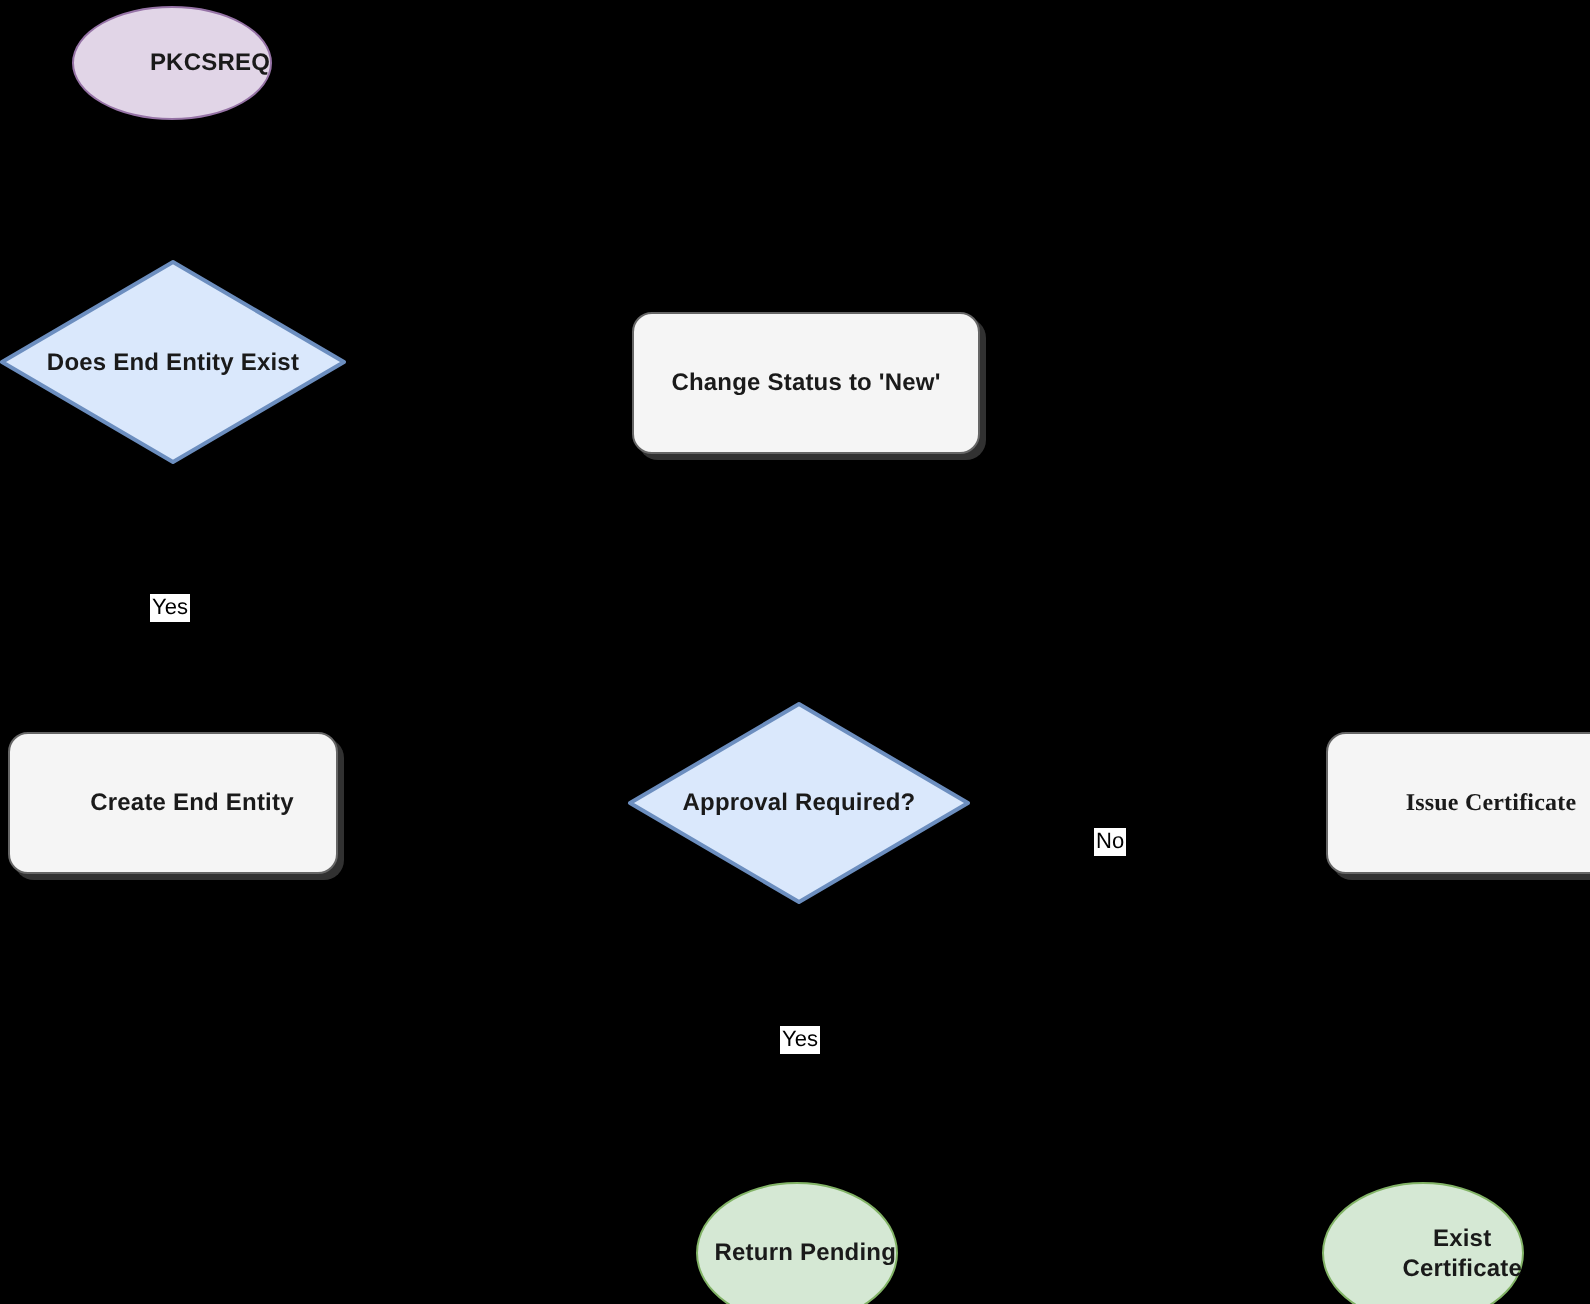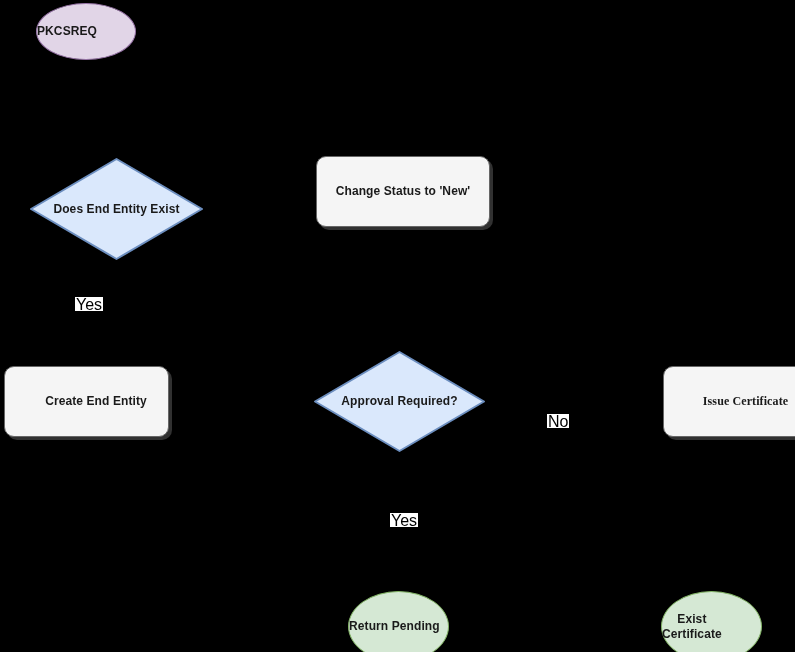--- a/index.html
+++ b/index.html
@@ -32,21 +32,21 @@
     letter-spacing: 0.1px;
     white-space: pre-line;
     pointer-events: none;
   }
 
   
   .ellipse {
     position: absolute;
     display: flex;
     align-items: center;
-    justify-content: flex-start;
+    justify-content: flex-end;
     border-radius: 50%;
     box-sizing: border-box;
     border-width: 1.4px;
     border-style: solid;
   }
   .ellipse.start {
     background: #e1d5e7;
     border-color: #9673a6;
   }
   .ellipse.end {
@@ -87,38 +87,38 @@
     stroke: #6c8ebf;
     stroke-width: 2;
     stroke-linejoin: round;
   }
 
   
   .edge-label {
     position: absolute;
     background: #ffffff;
     color: #000000;
-    font-size: 16px;
+    font-size: 11px;
     font-family: "Liberation Sans", sans-serif;
     line-height: 13px;
     padding: 1px 1px 0 1px;
     white-space: nowrap;
     z-index: 5;
   }
 </style>
 </head>
 <body>
 
 <div id="canvas">
 
   <div class="ellipse start" style="left:36px; top:3px; width:100px; height:57px;">
     <span class="node-label">PKCSREQ</span>
   </div>
 
-  <div class="decision" style="left:-1px; top:157px; width:175px; height:104px;margin-left:30px;">
+  <div class="decision" style="left:-1px; top:129px; width:175px; height:104px;">
     <svg class="dia-shape" viewBox="0 0 175 104" preserveAspectRatio="none">
       <polygon points="87.5,2 173,52 87.5,102 2,52"></polygon>
     </svg>
     <span class="node-label">Does End Entity Exist</span>
   </div>
 
   <div class="process" style="left:316px; top:156px; width:174px; height:71px;">
     <span class="node-label">Change Status to 'New'</span>
   </div>
 

